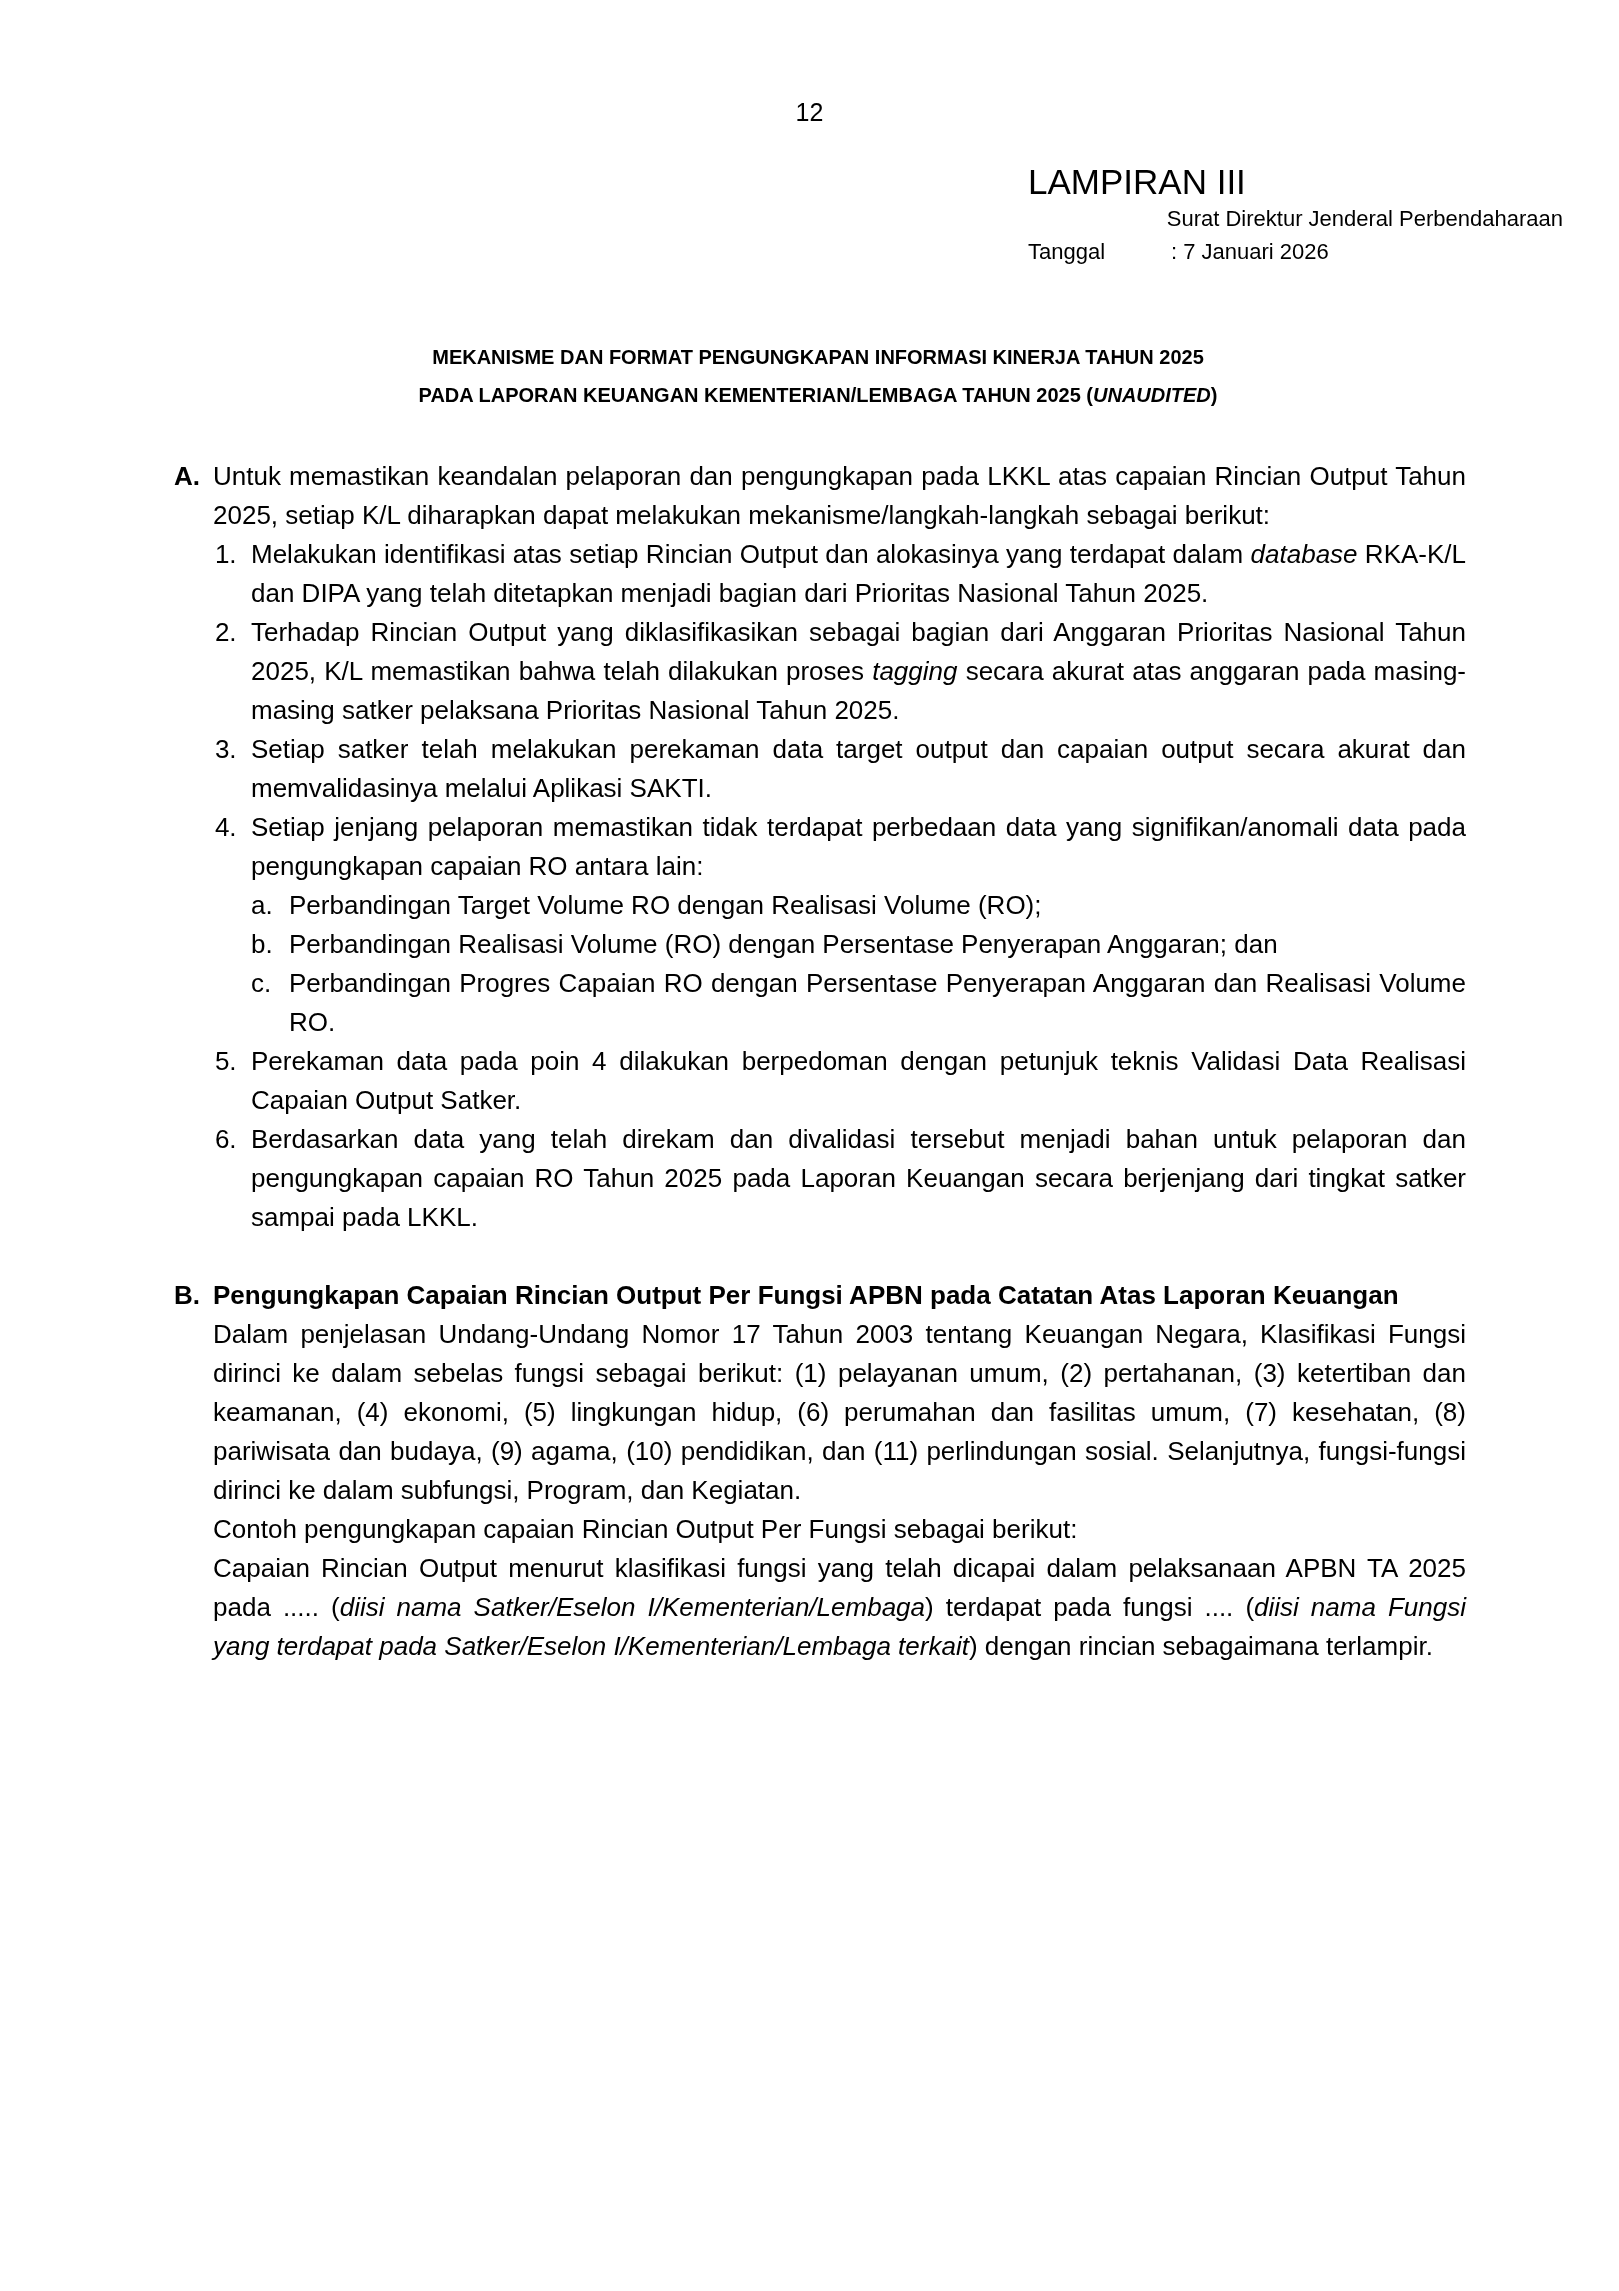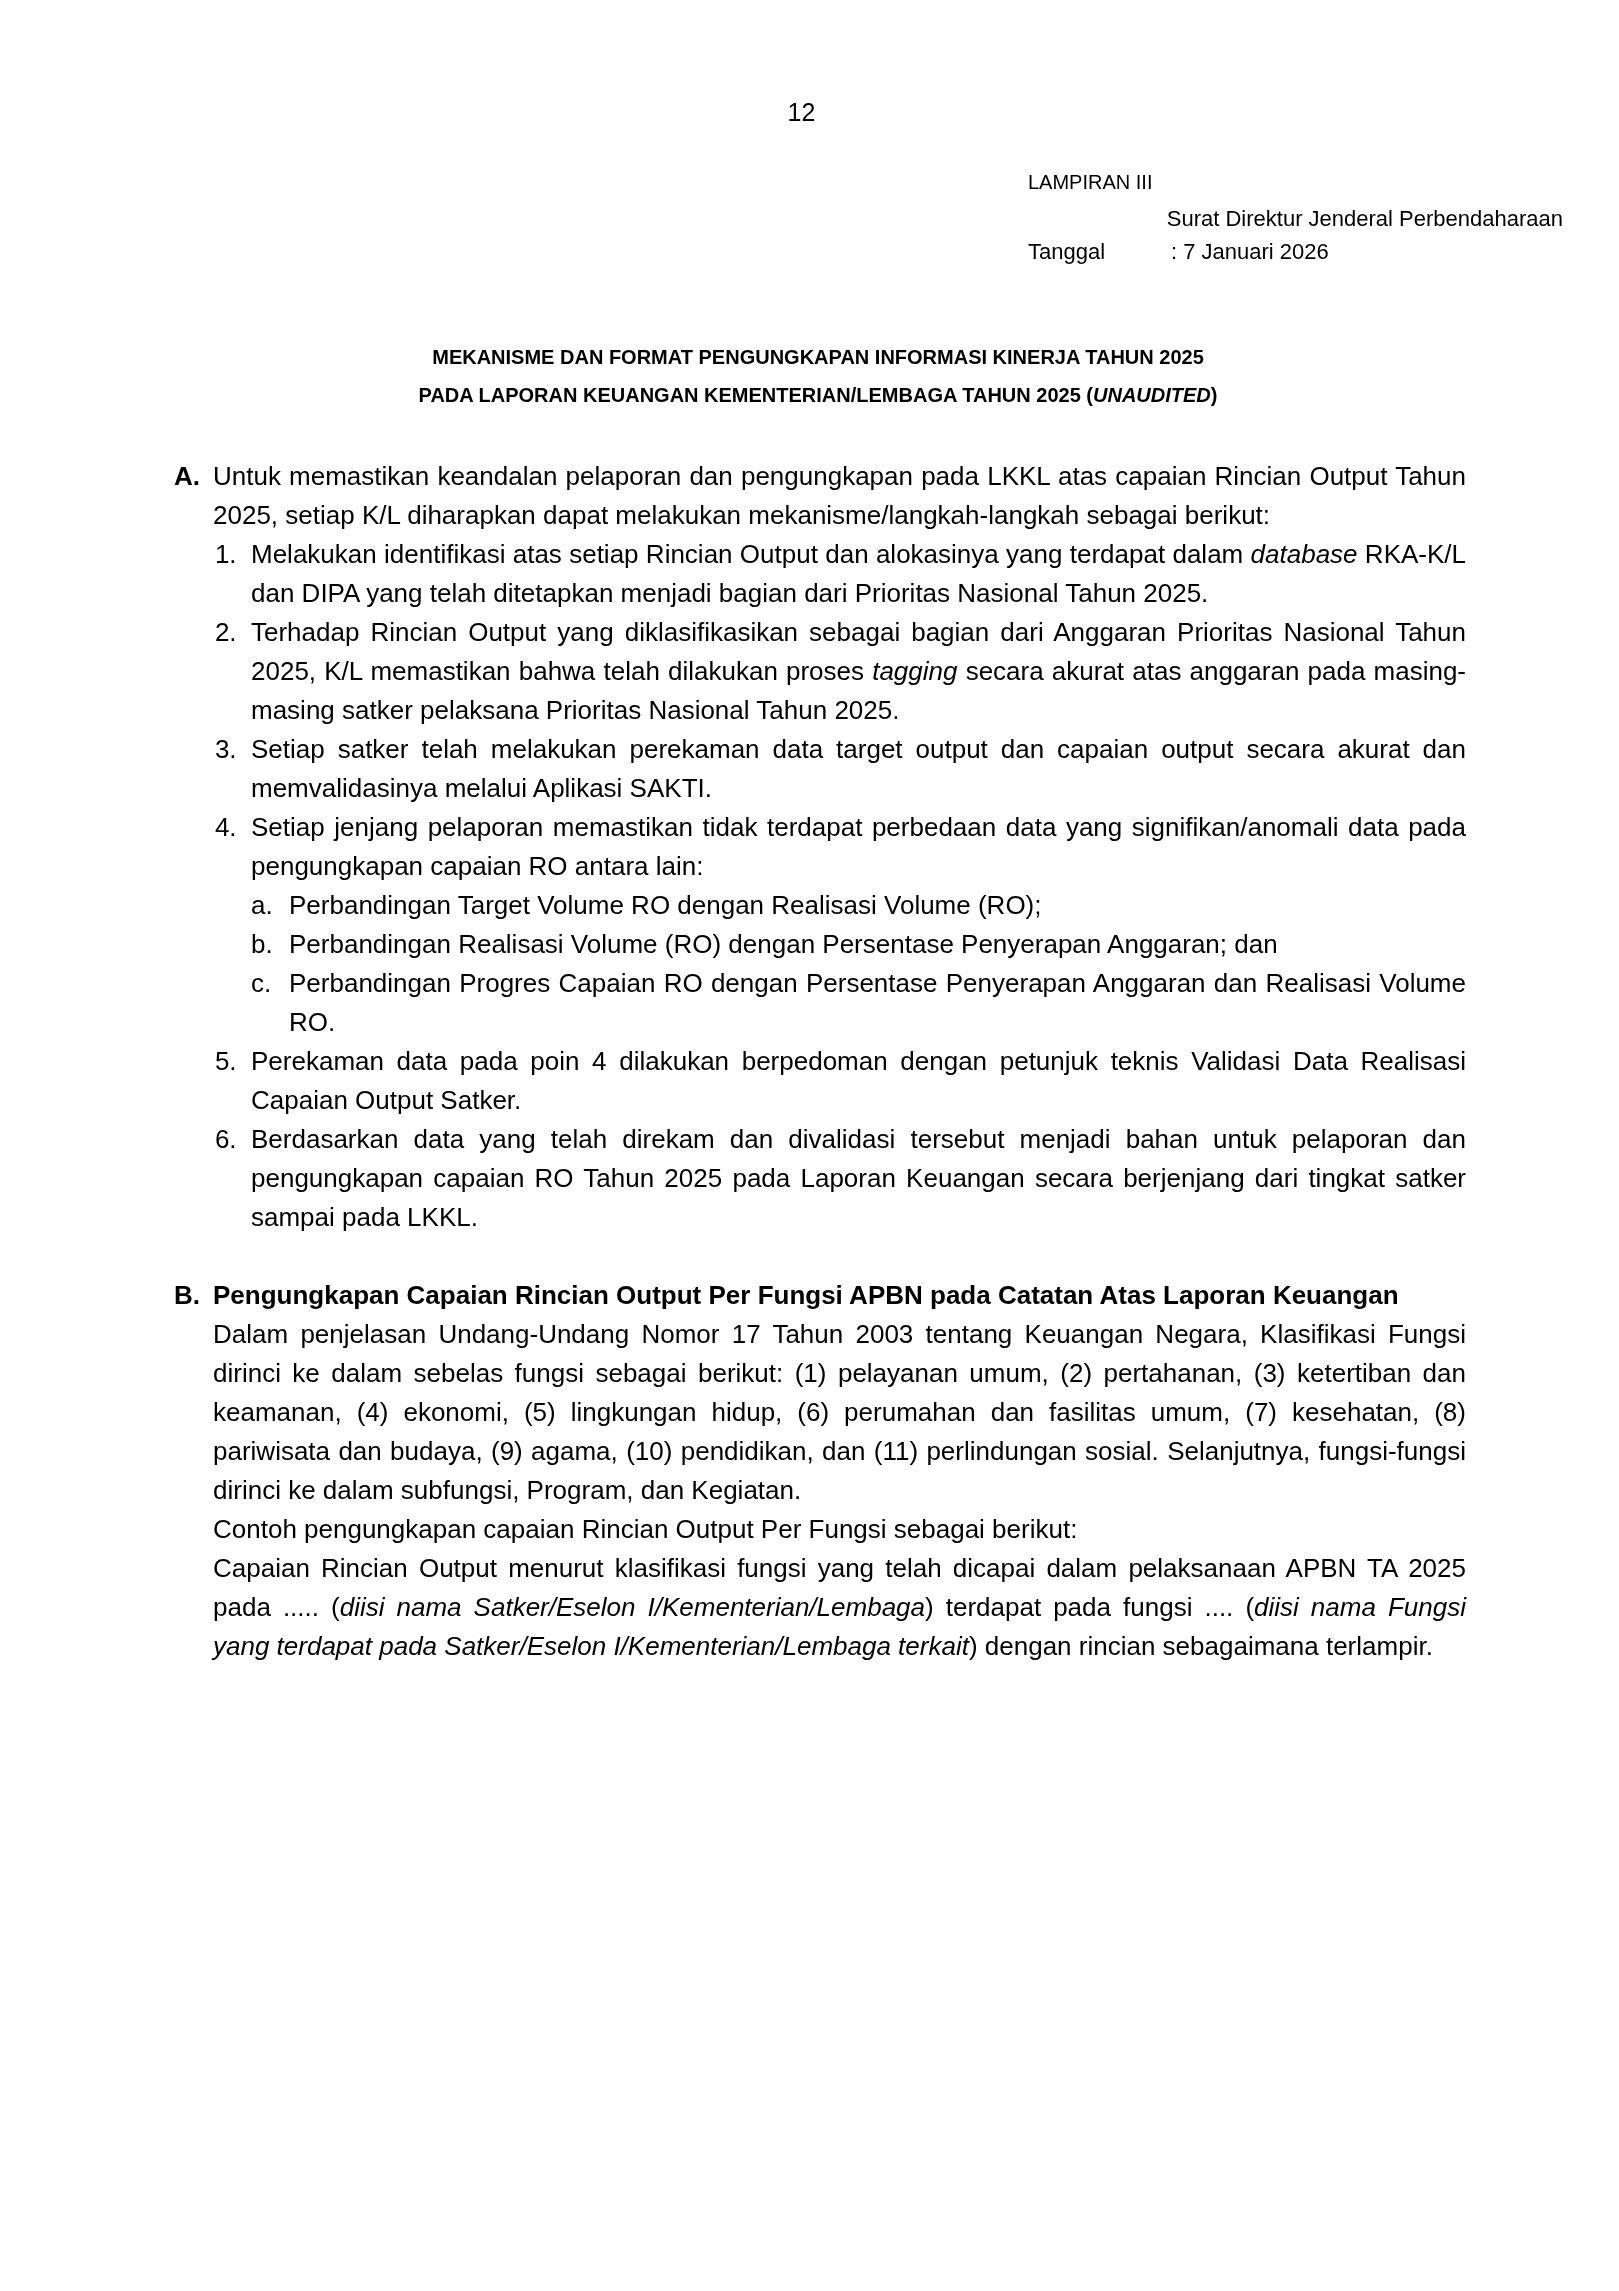--- a/index.html
+++ b/index.html
@@ -18,34 +18,34 @@
     .page {
       position: absolute;
       left: 0; top: 0;
       width: 1619px;
       height: 2291px;
       background: #ffffff;
     }
     .page-number {
       position: absolute;
       top: 97px;
-      left: 8px;
+      left: 16px;
       width: 1587px;
       text-align: center;
       font-size: 25px;
       line-height: 31px;
     }
     .lampiran {
       position: absolute;
       left: 1028px;
       top: 164px;
       width: 535px;
     }
     .lampiran-title {
-      font-size: 20px;
+      font-size: 35px;
       line-height: 36px;
       margin: 0 0 1.9px 0;
     }
     .lampiran-line {
       font-size: 22px;
       line-height: 33px;
       white-space: nowrap;
       text-align: right;
     }
     .lampiran-row {

